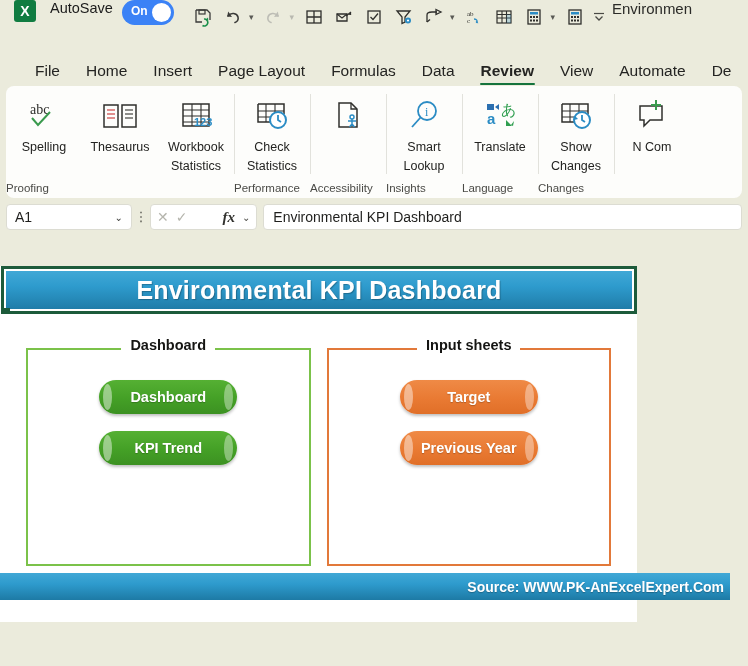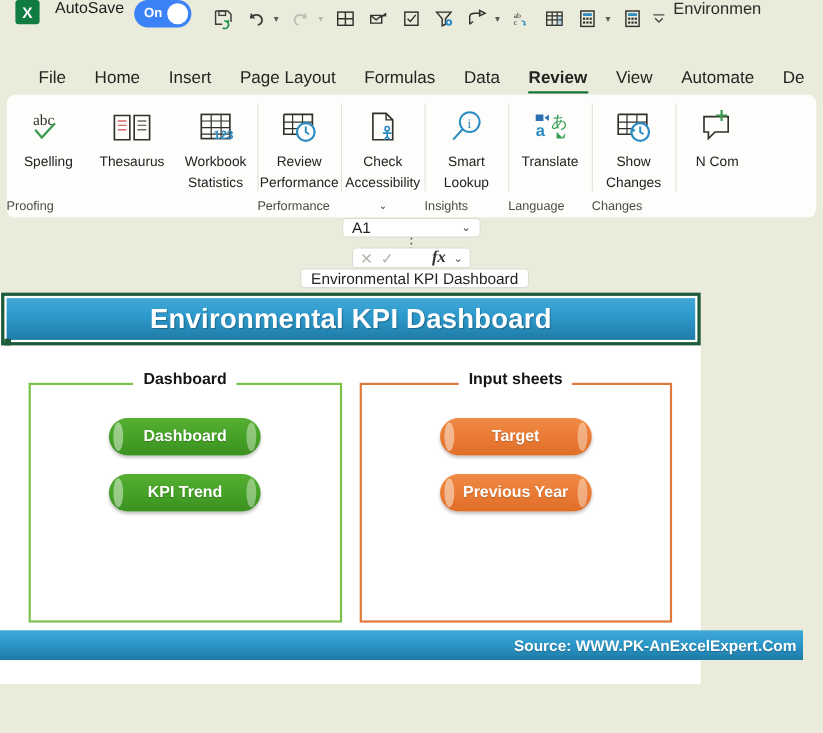--- a/index.html
+++ b/index.html
@@ -189,21 +189,20 @@
 
   
   .fbar {
     height: 38px;
     background: #ebebdc;
     display: flex;
     align-items: center;
     padding: 0 6px;
     box-sizing: border-box;
     gap: 0;
-    flex-direction: column;
   }
   .namebox {
     width: 126px;
     height: 26px;
     background: #fff;
     border: 1px solid #dcdcd2;
     border-radius: 4px;
     display: flex;
     align-items: center;
     padding: 0 8px;
@@ -572,41 +571,40 @@
     <div class="rgroup-items">
       <div class="ritem">
         <div class="ico">
           <svg width="40" height="38" viewBox="0 0 40 38">
               <path d="M6 6h26v10M6 6v18h14" fill="none" stroke="#2f2f2c" stroke-width="1.5"></path>
               <path d="M6 13h26M6 19h14M14 6v18M23 6v10" stroke="#2f2f2c" stroke-width="1.1"></path>
               <circle cx="26" cy="22" r="8" fill="#fff" stroke="#2b8cc4" stroke-width="2"></circle>
               <path d="M26 17v5l3 2" fill="none" stroke="#2b8cc4" stroke-width="1.8"></path>
             </svg>
         </div>
-        <div class="lbl">Review Performance</div>
+        <div class="lbl">Check Statistics</div>
       </div>
     </div>
     <div class="rgroup-label">Performance</div>
   </div>
 
   <div class="rgroup">
     <div class="rgroup-items">
       <div class="ritem">
         <div class="ico">
           <svg width="40" height="38" viewBox="0 0 40 38">
               <path d="M11 5h12l6 6v18H11z" fill="none" stroke="#2f2f2c" stroke-width="1.5"></path>
               <path d="M23 5v6h6" fill="none" stroke="#2f2f2c" stroke-width="1.3"></path>
               <circle cx="24" cy="19" r="2" fill="none" stroke="#2b8cc4" stroke-width="1.5"></circle>
               <path d="M20 23h8M24 21v5M21.5 29l2.5-3 2.5 3" fill="none" stroke="#2b8cc4" stroke-width="1.5"></path>
             </svg>
         </div>
-        <div class="lbl"><span>Check Accessibility</span> <span class="chev-sm">⌄</span></div>
-      </div>
-    </div>
-    <div class="rgroup-label">Environmental</div>
+      </div>
+    </div>
+    <div class="rgroup-label">Accessibility</div>
   </div>
 
   <div class="rgroup">
     <div class="rgroup-items">
       <div class="ritem">
         <div class="ico">
           <svg width="40" height="38" viewBox="0 0 40 38">
               <circle cx="23" cy="13" r="9" fill="none" stroke="#2b8cc4" stroke-width="1.8"></circle>
               <path d="M16.5 19.5L8 29" stroke="#2b8cc4" stroke-width="1.8"></path>
               <text x="21" y="18" font-size="12" fill="#2b8cc4" font-family="Liberation Serif, serif">i</text>

